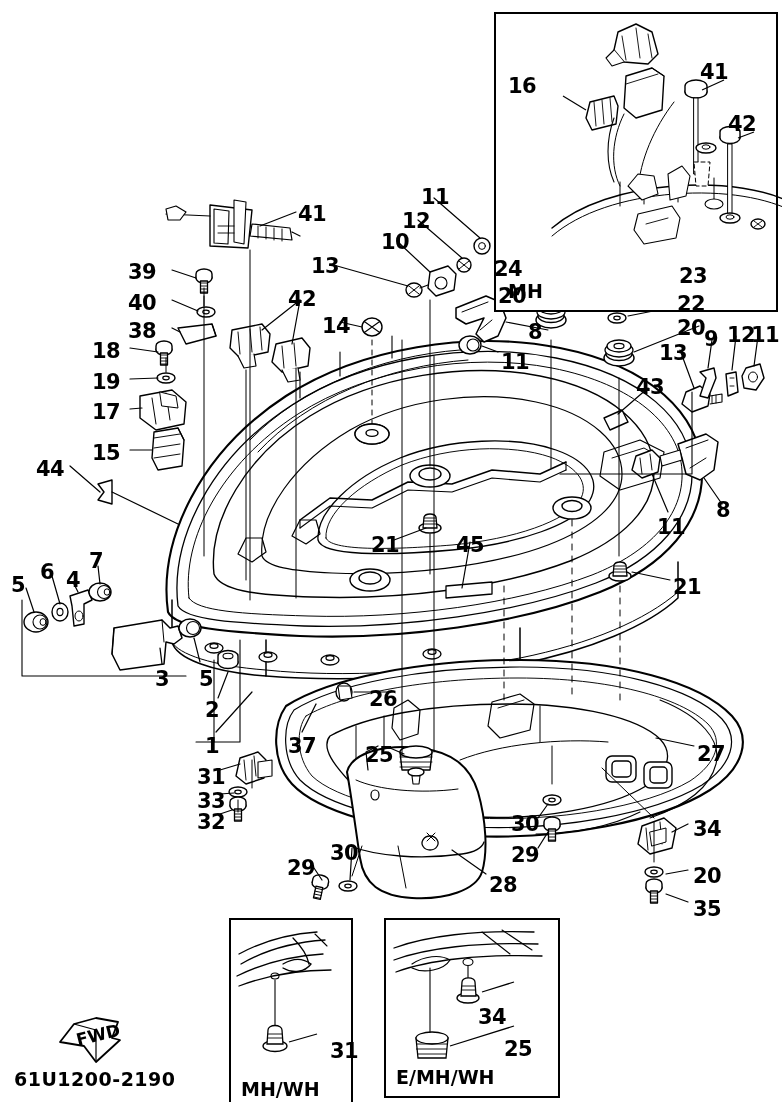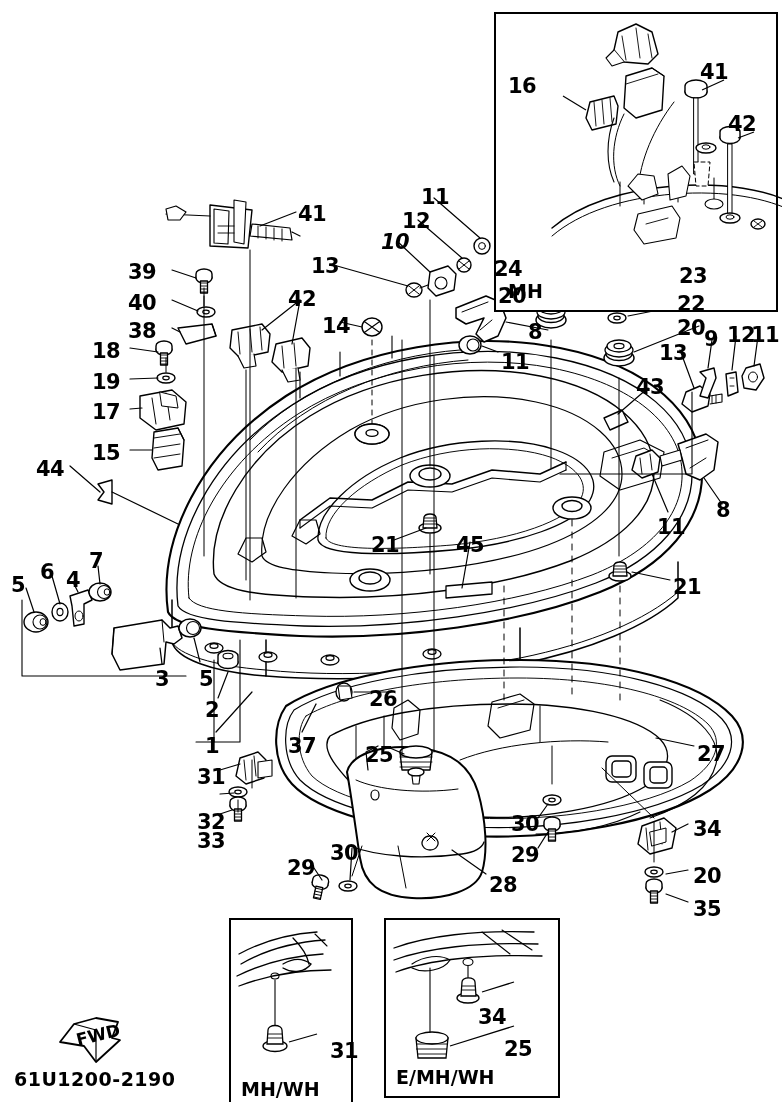--- a/index.html
+++ b/index.html
@@ -619,21 +619,21 @@
         <path d="M64,126 L128,106"></path>
       </g>
     </svg>
     <div class="inset-label" style="left:10px;bottom:8px;">E/MH/WH</div>
   </div>
 
   <div id="callout-layer">
       <div class="cal" style="left: 298px; top: 204px;">41</div>
       <div class="cal" style="left: 421px; top: 187px;">11</div>
       <div class="cal" style="left: 402px; top: 211px;">12</div>
-      <div class="cal" style="left: 381px; top: 232px; font-style: italic;">10</div>
+      <div class="cal" style="left: 381px; top: 232px;">10</div>
       <div class="cal" style="left: 311px; top: 256px;">13</div>
       <div class="cal" style="left: 128px; top: 262px;">39</div>
       <div class="cal" style="left: 128px; top: 293px;">40</div>
       <div class="cal" style="left: 128px; top: 321px;">38</div>
       <div class="cal" style="left: 288px; top: 289px;">42</div>
       <div class="cal" style="left: 322px; top: 316px;">14</div>
       <div class="cal" style="left: 494px; top: 259px;">24</div>
       <div class="cal" style="left: 679px; top: 266px;">23</div>
       <div class="cal" style="left: 498px; top: 286px;">20</div>
       <div class="cal" style="left: 677px; top: 294px;">22</div>
@@ -661,21 +661,21 @@
       <div class="cal" style="left: 673px; top: 577px;">21</div>
       <div class="cal" style="left: 155px; top: 669px;">3</div>
       <div class="cal" style="left: 199px; top: 669px;">5</div>
       <div class="cal" style="left: 205px; top: 700px;">2</div>
       <div class="cal" style="left: 205px; top: 736px;">1</div>
       <div class="cal" style="left: 369px; top: 689px;">26</div>
       <div class="cal" style="left: 288px; top: 736px;">37</div>
       <div class="cal" style="left: 697px; top: 744px;">27</div>
       <div class="cal" style="left: 365px; top: 745px;">25</div>
       <div class="cal" style="left: 197px; top: 767px;">31</div>
-      <div class="cal" style="left: 197px; top: 791px; margin-top: 40px;">33</div>
+      <div class="cal" style="left: 197px; top: 791px;">33</div>
       <div class="cal" style="left: 197px; top: 812px;">32</div>
       <div class="cal" style="left: 330px; top: 843px;">30</div>
       <div class="cal" style="left: 287px; top: 858px;">29</div>
       <div class="cal" style="left: 489px; top: 875px;">28</div>
       <div class="cal" style="left: 511px; top: 814px;">30</div>
       <div class="cal" style="left: 511px; top: 845px;">29</div>
       <div class="cal" style="left: 693px; top: 819px;">34</div>
       <div class="cal" style="left: 693px; top: 866px;">20</div>
       <div class="cal" style="left: 693px; top: 899px;">35</div>
       <div class="cal" style="left: 508px; top: 76px;">16</div>

